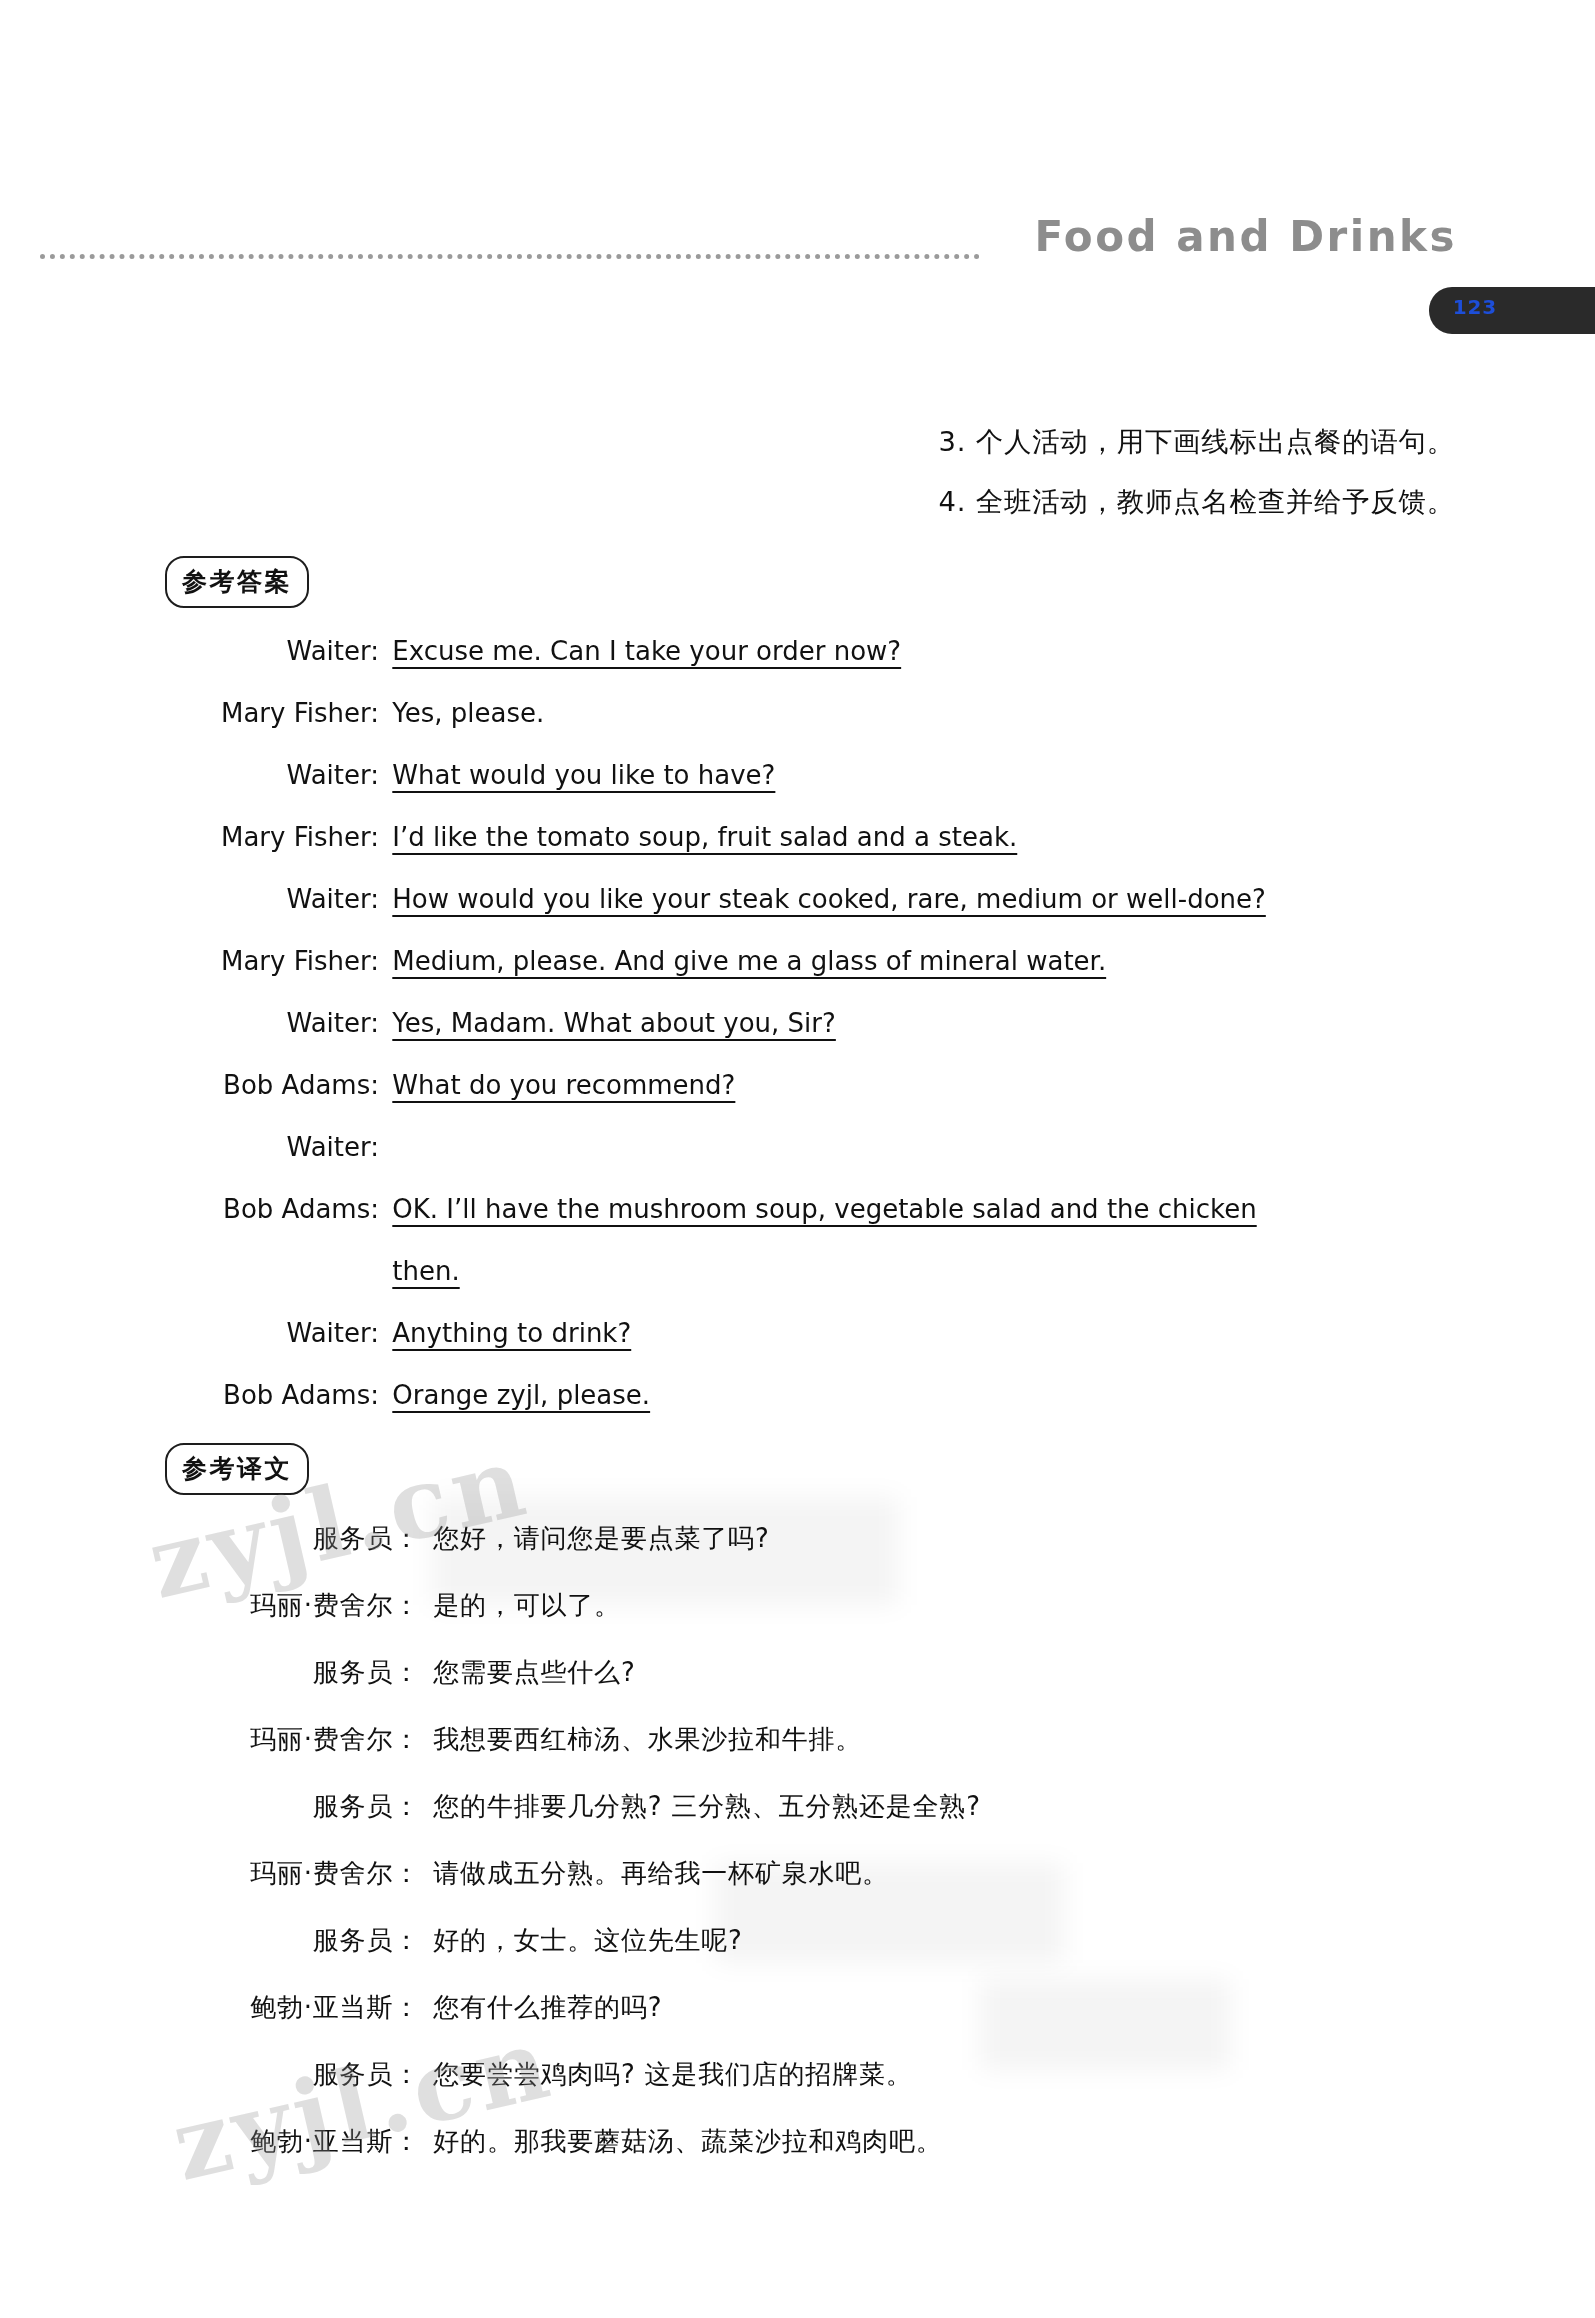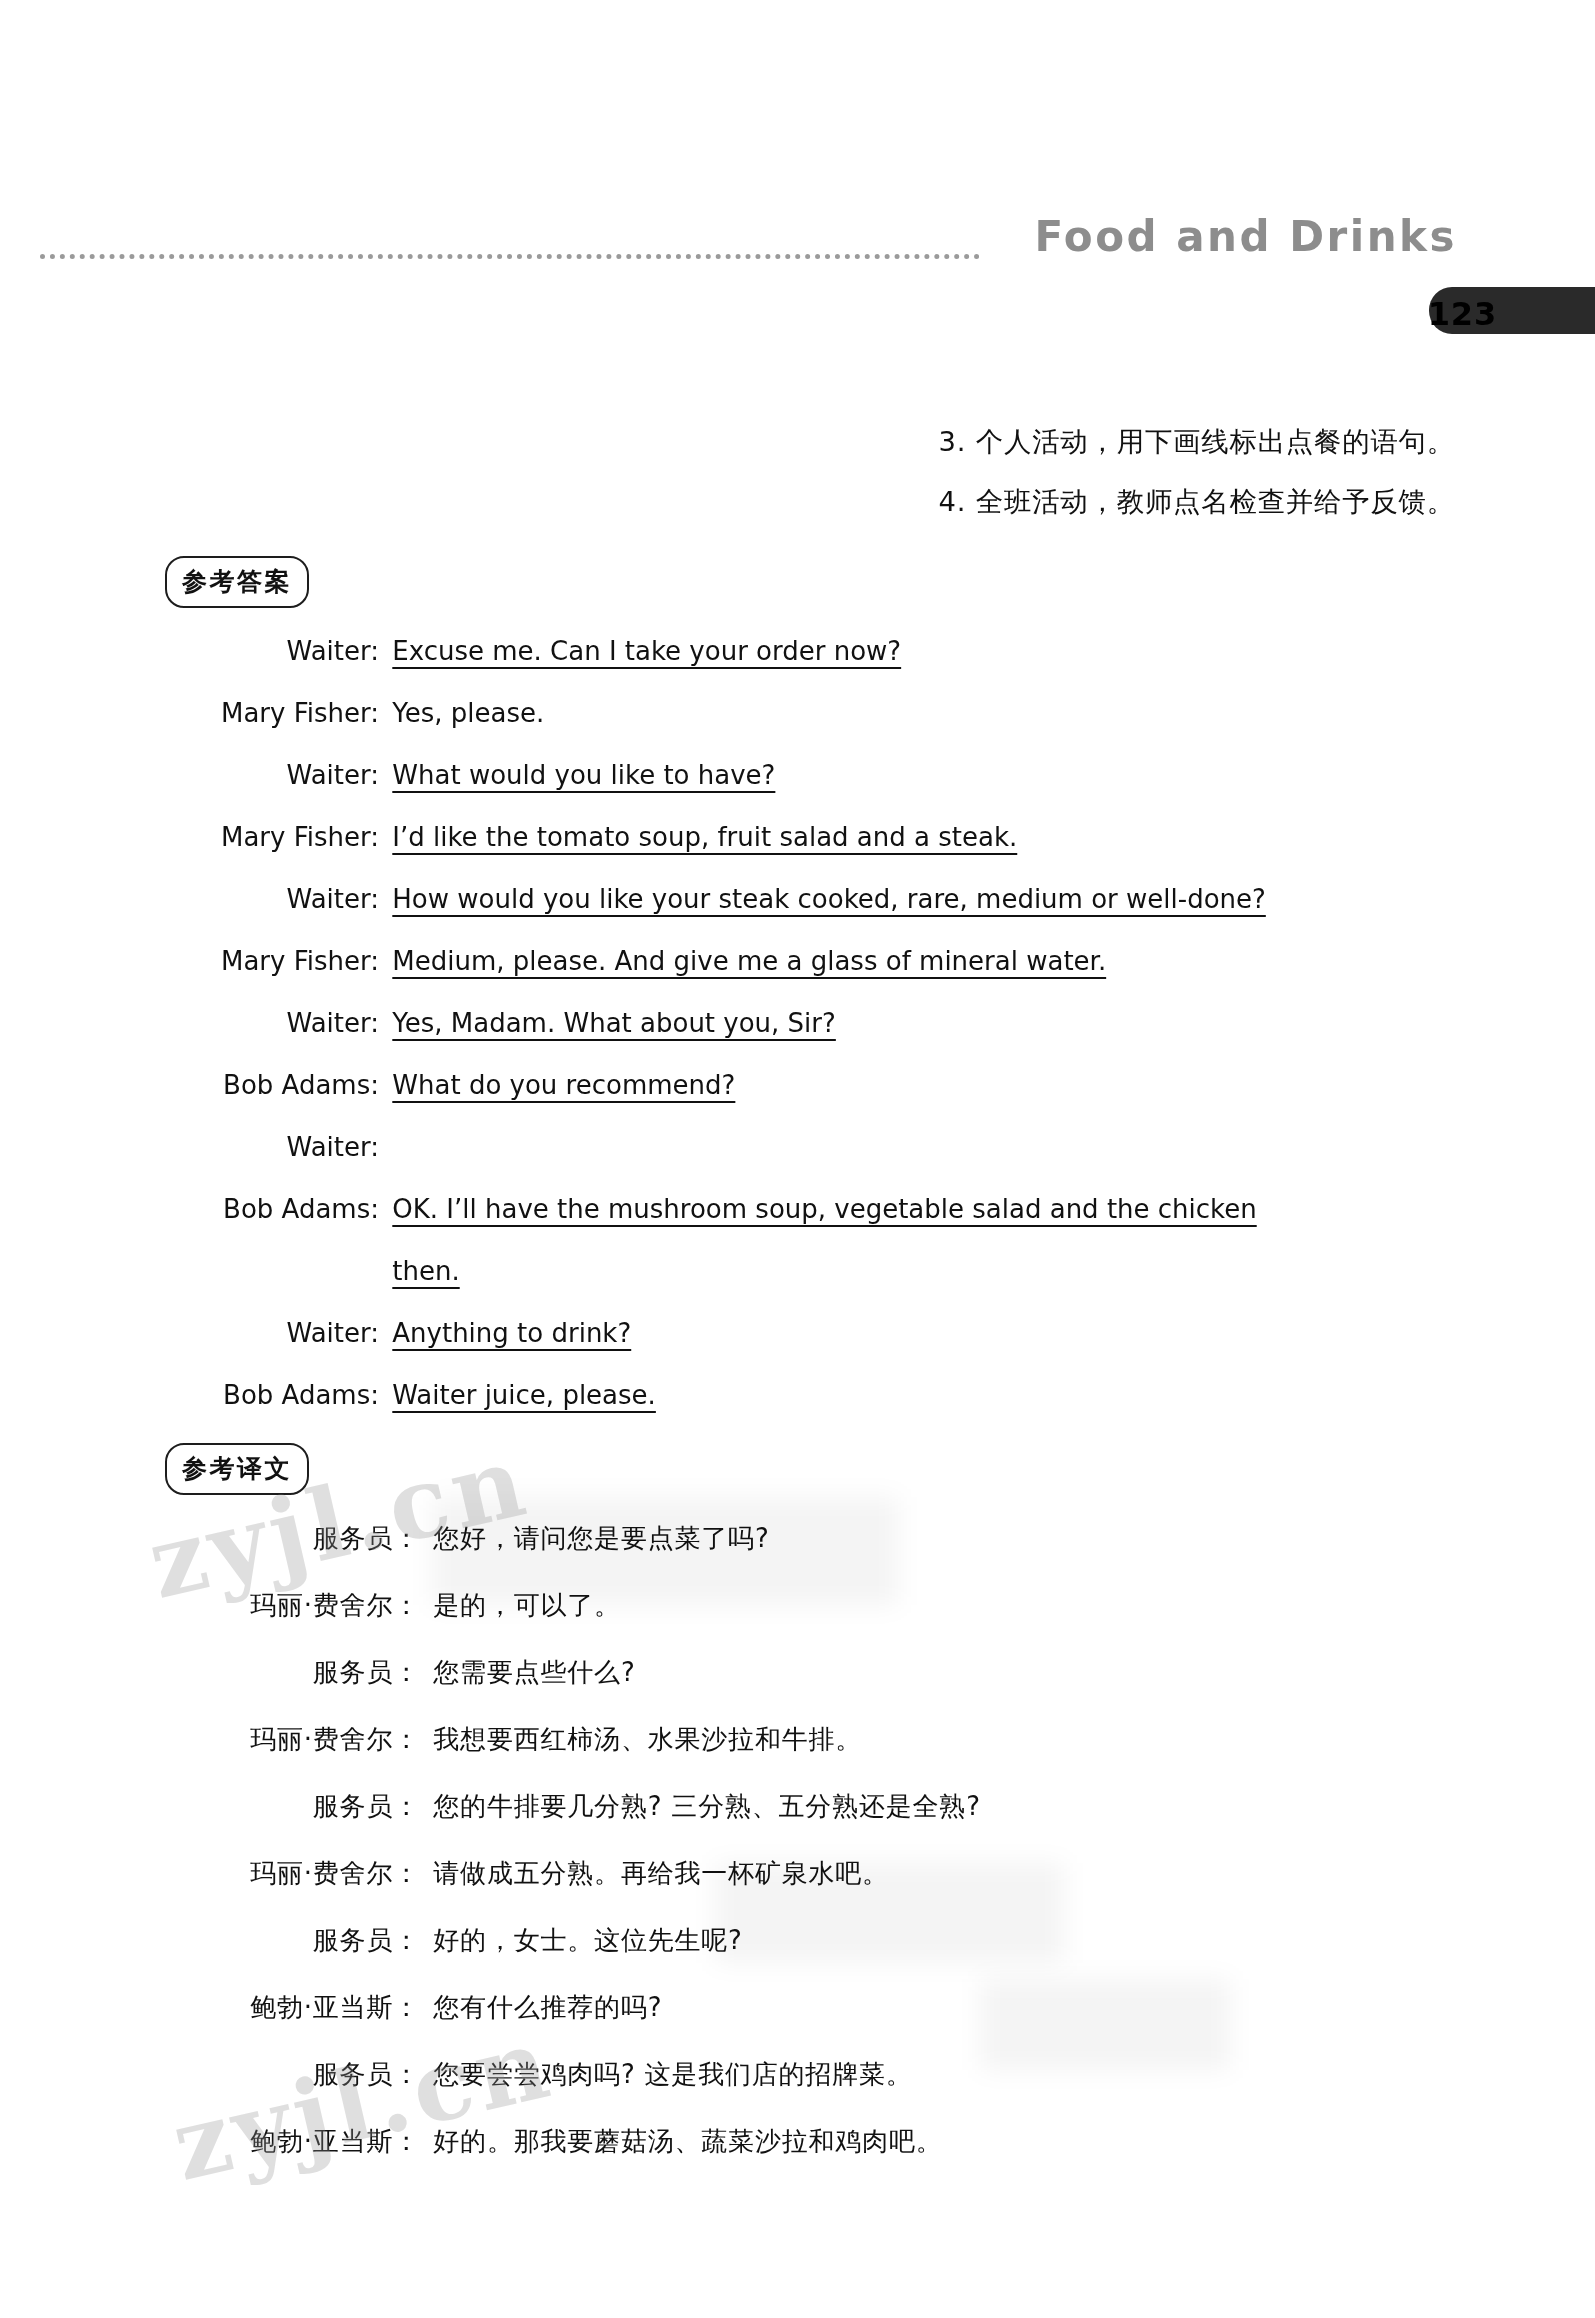--- a/index.html
+++ b/index.html
@@ -54,22 +54,22 @@
     top: 287px;
     width: 166px;
     height: 47px;
     background: #2a2a2a;
     border-radius: 23px 0 0 23px;
   }
   .page-number {
     position: absolute;
     right: 98px;
     top: 295px;
-    color: #000000;
-    font-size: 32px;
+    color: #1d4ed8;
+    font-size: 20px;
     font-weight: bold;
     letter-spacing: 0.8px;
   }
 
   
   .instructions {
     position: absolute;
     left: 158px;
     top: 412px;
     width: 1297px;
@@ -233,21 +233,21 @@
     <div class="row">
       <div class="speaker"></div>
       <div class="line"><span class="u">then.</span></div>
     </div>
     <div class="row">
       <div class="speaker">Waiter:</div>
       <div class="line"><span class="u">Anything to drink?</span></div>
     </div>
     <div class="row">
       <div class="speaker">Bob Adams:</div>
-      <div class="line"><span class="u">Waiter juice, please.</span></div>
+      <div class="line"><span class="u">Orange zyjl, please.</span></div>
     </div>
   </div>
 
   <div class="pill" id="pill-translation">参考译文</div>
 
   <div class="dialogue" id="dlg-zh">
     <div class="row">
       <div class="speaker">服务员：</div>
       <div class="line">您好，请问您是要点菜了吗?</div>
     </div>

